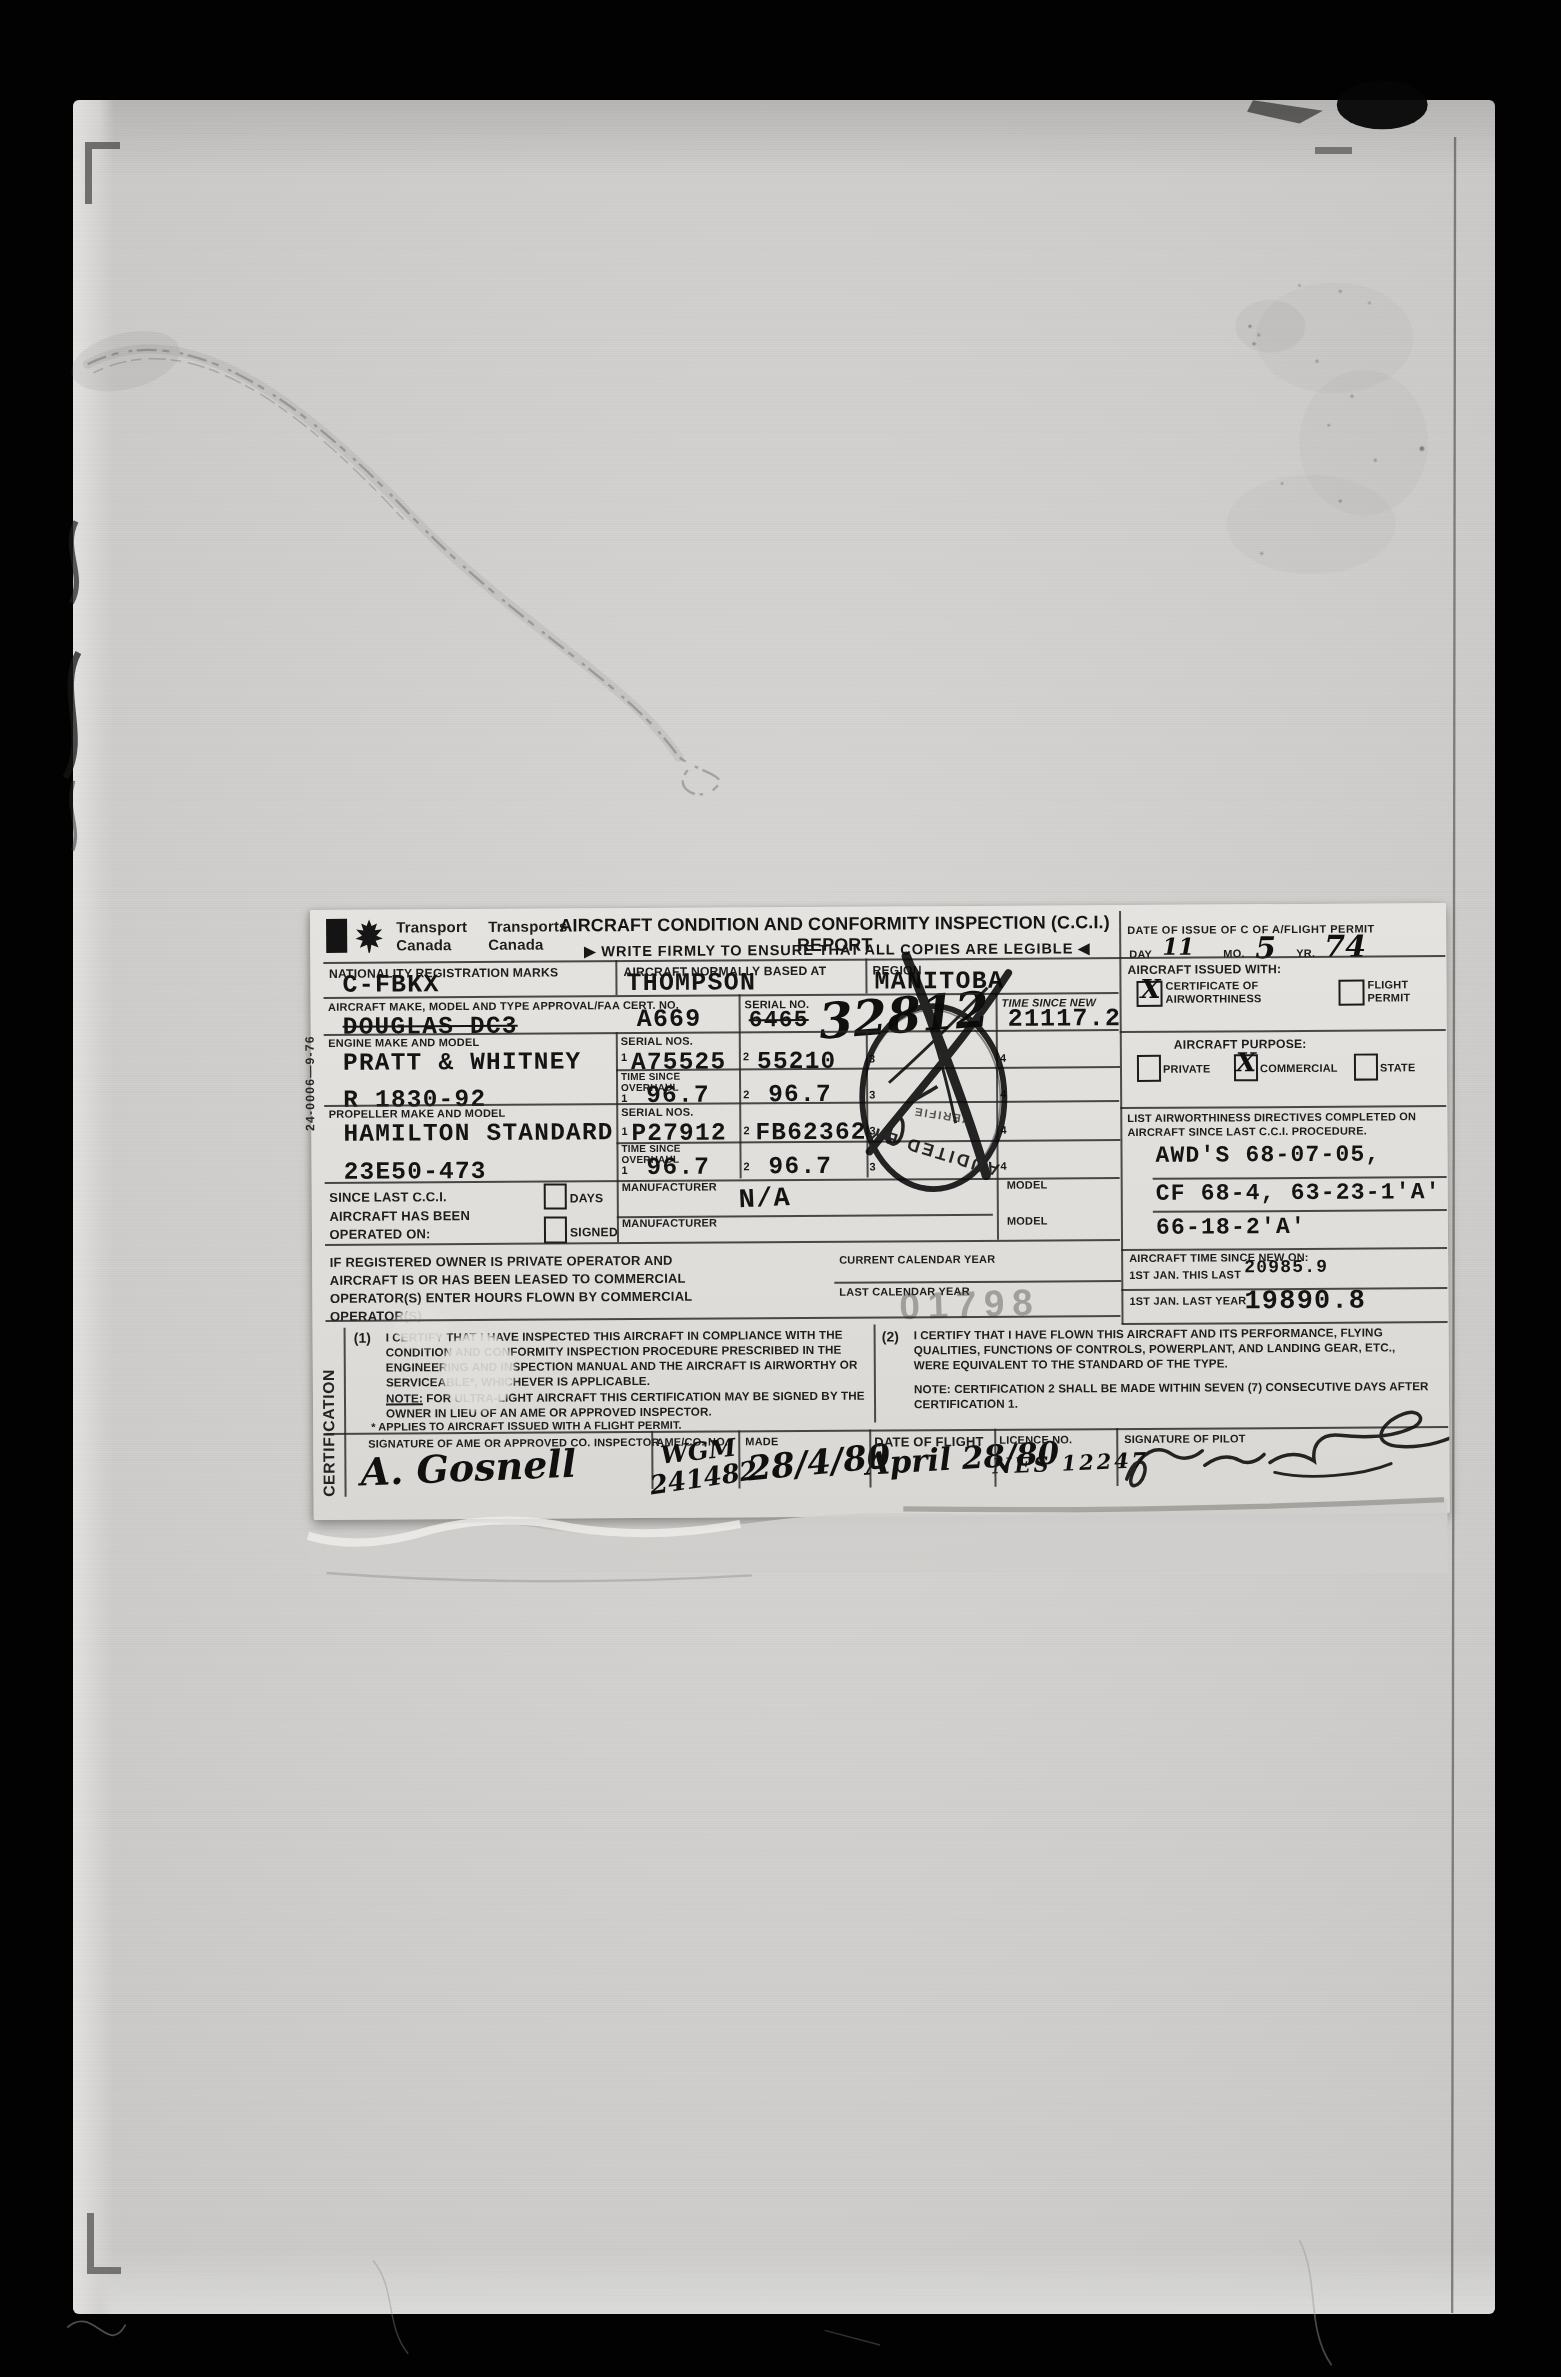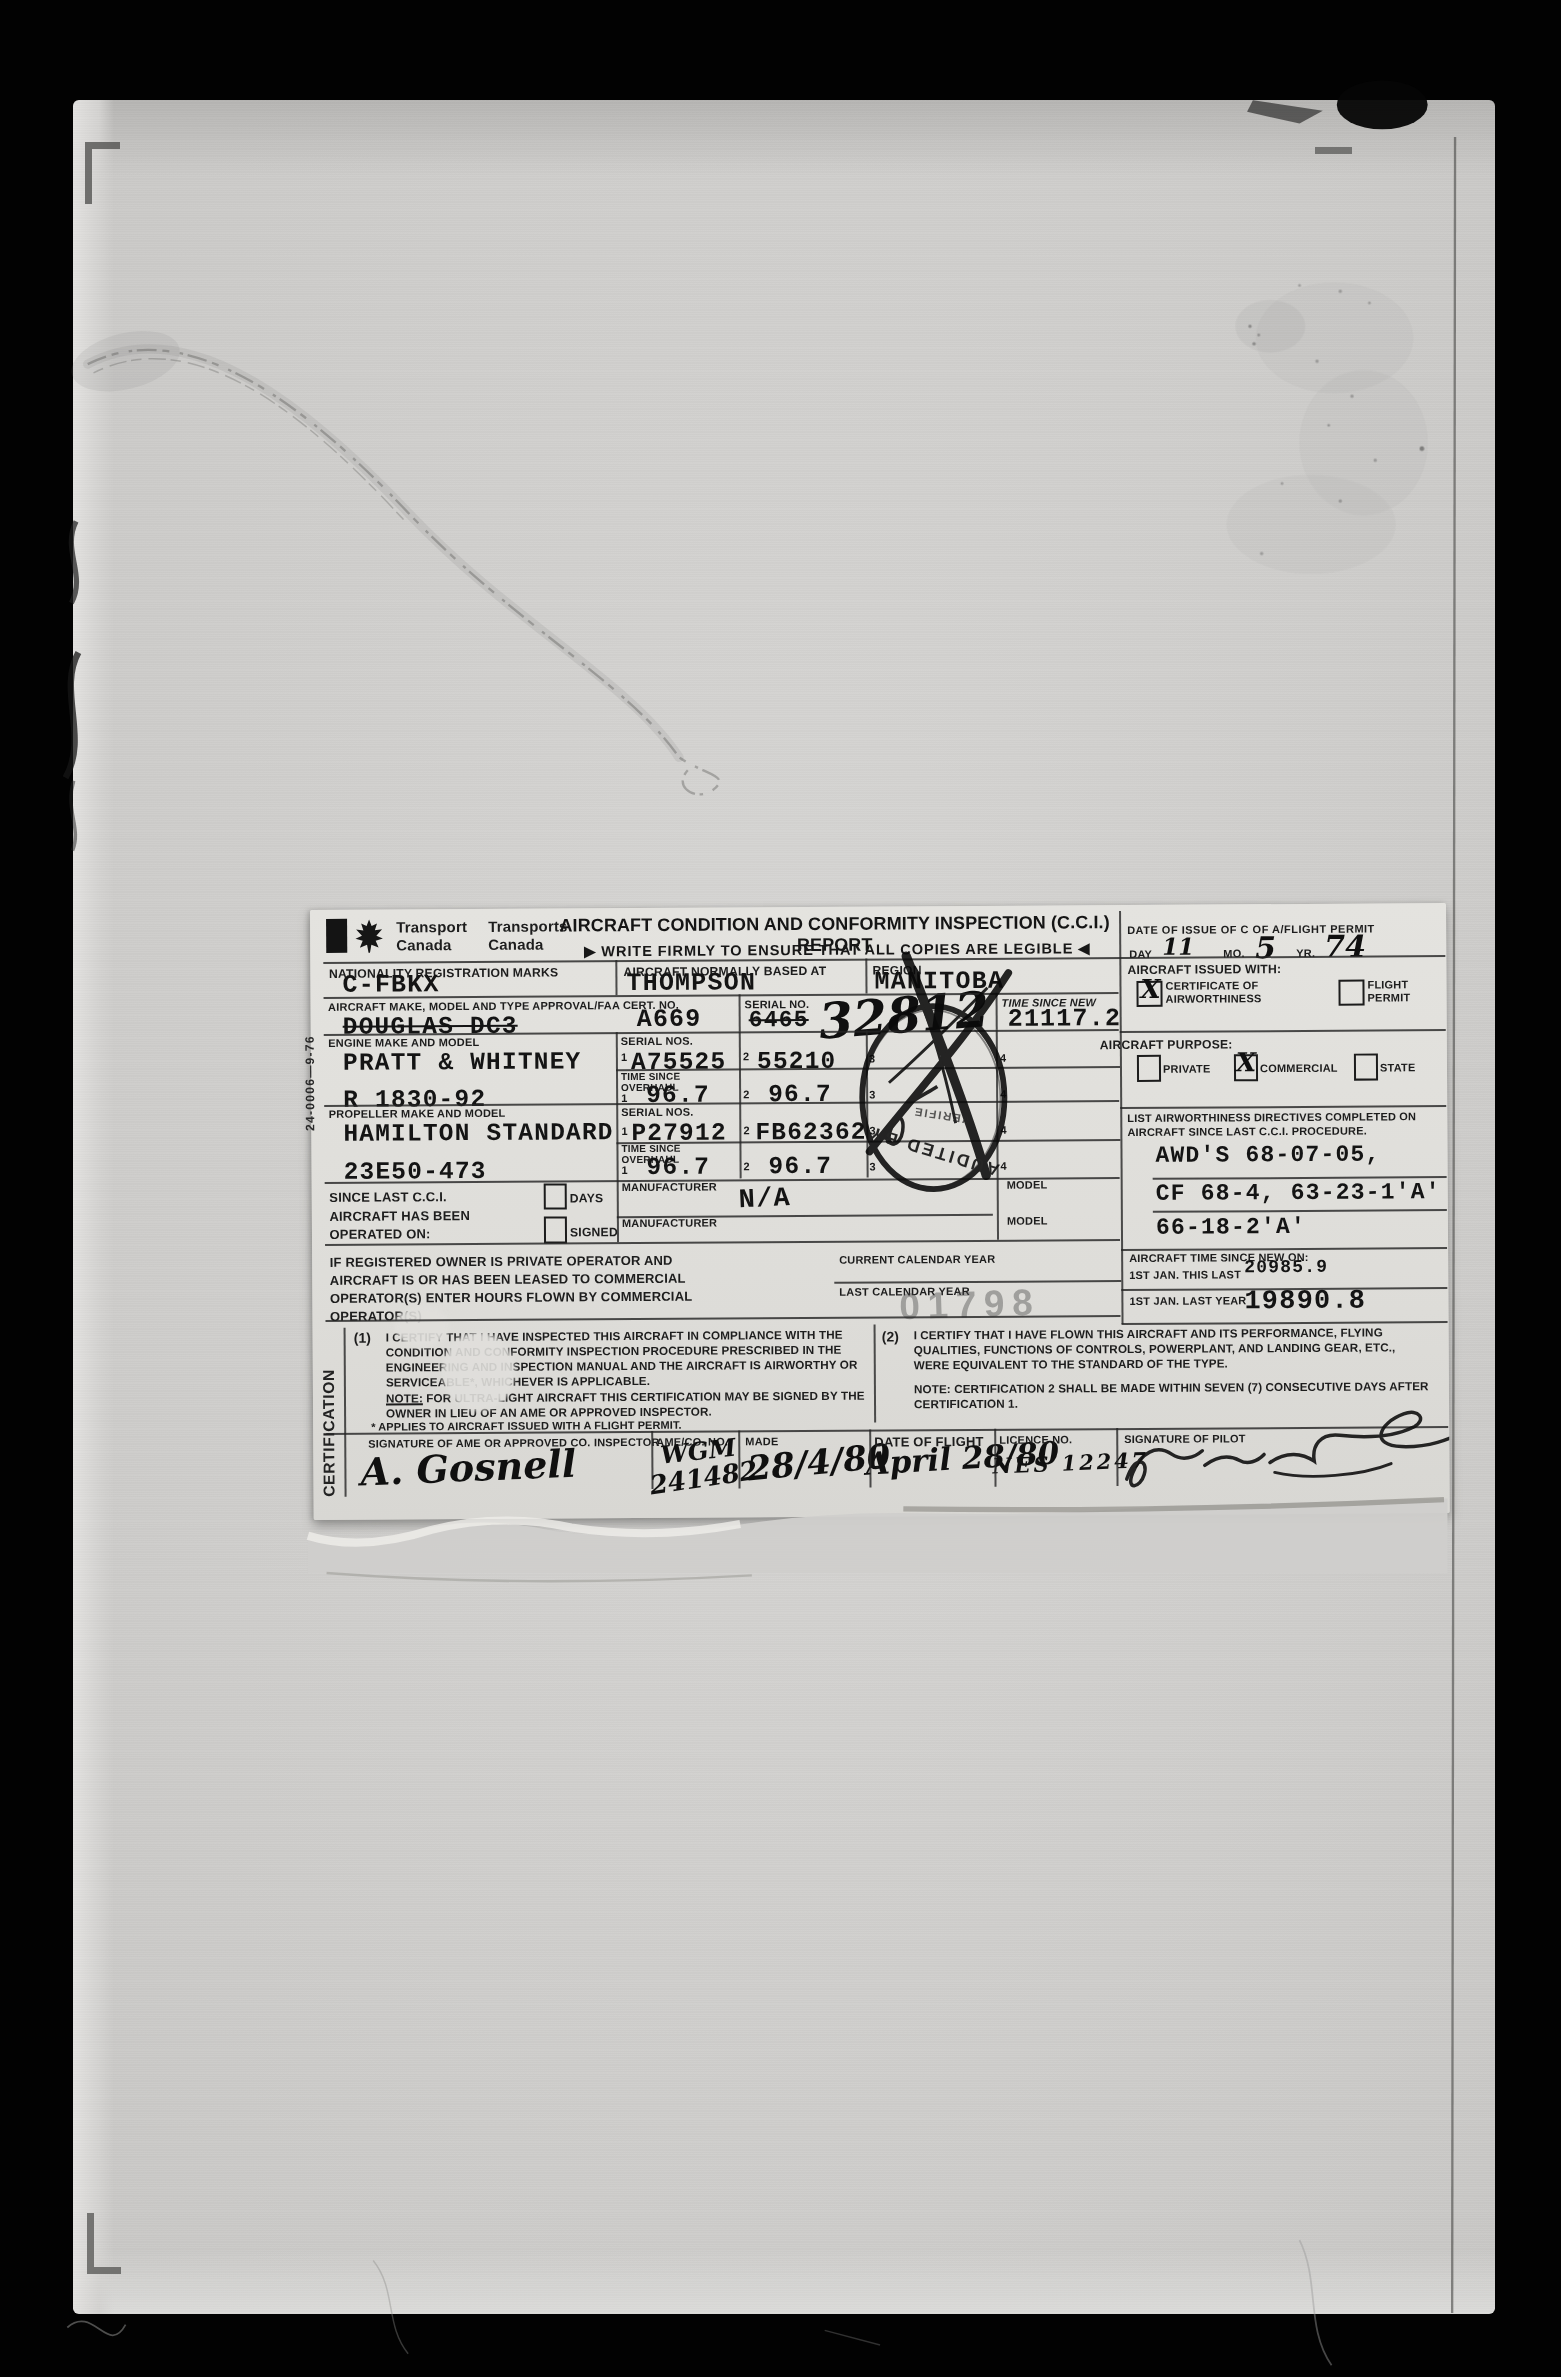--- a/index.html
+++ b/index.html
@@ -207,21 +207,21 @@
 
     <div class="lbl" style="left:817px;top:58px;">AIRCRAFT ISSUED WITH:</div>
     <div class="cb" style="left:826px;top:76px;width:22px;height:22px;"></div>
     <div class="hand" style="left:830px;top:69px;font-size:26px;">X</div>
     <div class="lbl sm pre" style="left:855px;top:75px;line-height:13px;">CERTIFICATE OF
 AIRWORTHINESS</div>
     <div class="cb" style="left:1028px;top:76px;width:22px;height:22px;"></div>
     <div class="lbl sm pre" style="left:1057px;top:75px;line-height:13px;">FLIGHT
 PERMIT</div>
 
-    <div class="lbl" style="left:789px;top:133px;text-align:center;">AIRCRAFT PURPOSE:</div>
+    <div class="lbl" style="left:863px;top:133px;text-align:center;">AIRCRAFT PURPOSE:</div>
     <div class="cb" style="left:826px;top:150px;width:20px;height:23px;"></div>
     <div class="lbl sm" style="left:852px;top:158px;">PRIVATE</div>
     <div class="cb" style="left:923px;top:150px;width:20px;height:23px;"></div>
     <div class="hand" style="left:925px;top:143px;font-size:26px;">X</div>
     <div class="lbl sm" style="left:949px;top:158px;">COMMERCIAL</div>
     <div class="cb" style="left:1043px;top:150px;width:20px;height:23px;"></div>
     <div class="lbl sm" style="left:1069px;top:158px;">STATE</div>
 
     <div class="lbl sm pre" style="left:816px;top:206px;line-height:14px;">LIST AIRWORTHINESS DIRECTIVES COMPLETED ON
 AIRCRAFT SINCE LAST C.C.I. PROCEDURE.</div>

